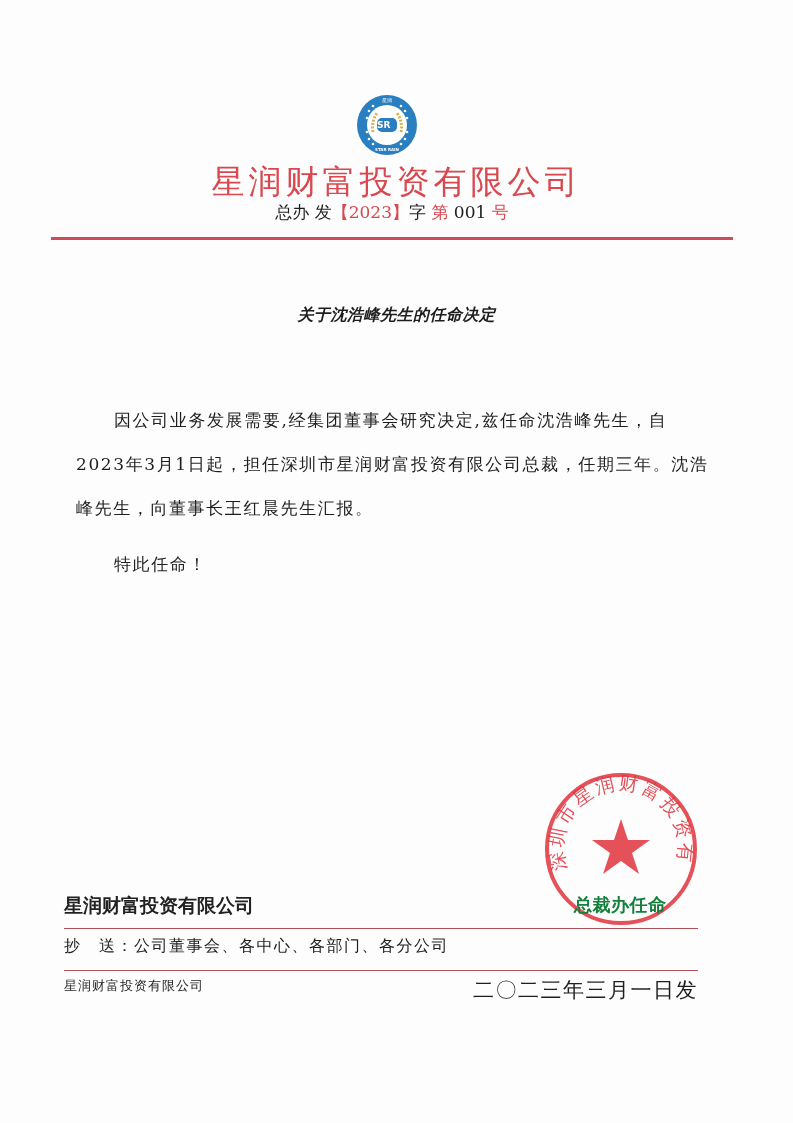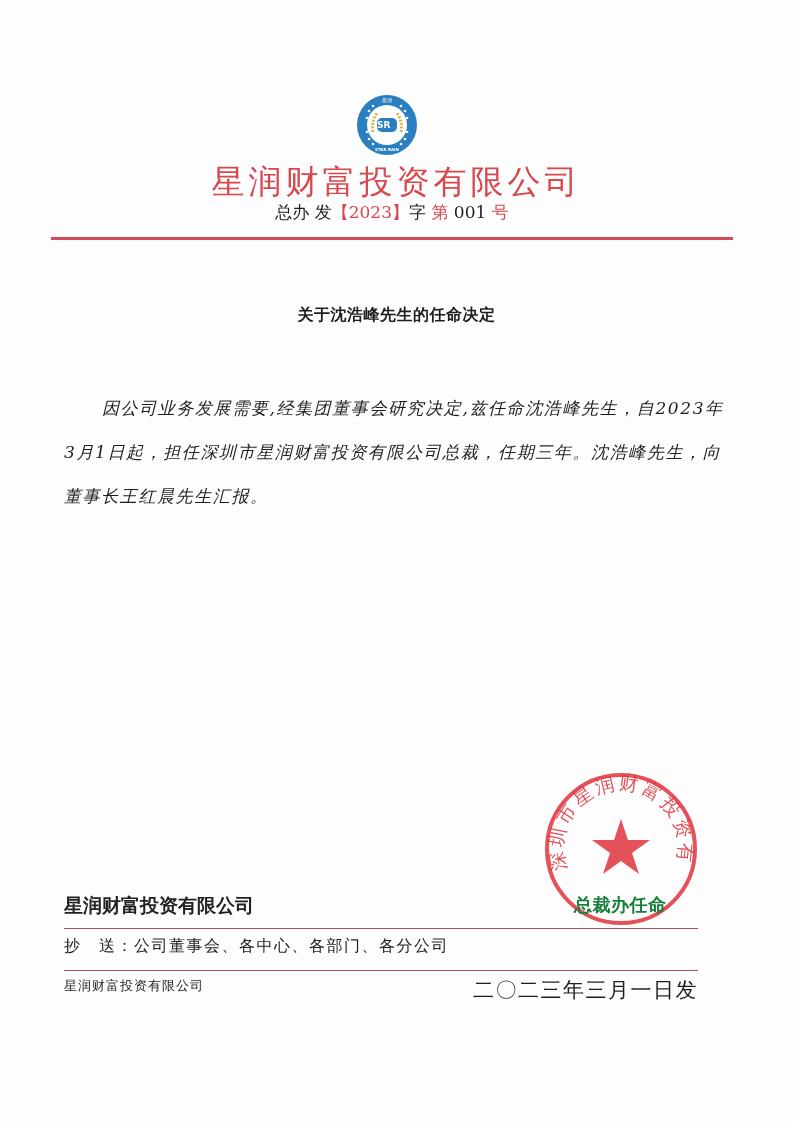--- a/index.html
+++ b/index.html
@@ -41,29 +41,30 @@
       background: #cf4a5a;
     }
 
     .doc-title {
       left: 0; width: 793px; top: 305px;
       text-align: center;
       font-family: "DejaVu Sans", "Liberation Sans", sans-serif;
       font-size: 16px;
       font-weight: bold;
       letter-spacing: 0.5px;
+      font-style: italic;
     }
 
     .body-text {
       left: 64px; width: 660px; top: 386px;
       font-size: 17px;
       line-height: 44px;
       letter-spacing: 1.6px;
     }
-    .body-text p { margin: 0; font-style: italic; }
+    .body-text p { margin: 12px; }
     .indent { text-indent: 38px; }
 
     
     .seal {
       left: 541px; top: 769px; width: 160px; height: 160px;
     }
     .seal-overlay {
       left: 574px; top: 893px;
       font-family: "DejaVu Sans", "Liberation Sans", sans-serif;
       font-weight: bold;
@@ -138,20 +139,21 @@
 <div class="abs company-title">星润财富投资有限公司</div>
 
 <div class="abs doc-number"><span>总办 发</span><span class="red">【2023】</span><span>字</span> <span class="red">第</span> <span>001</span> <span class="red">号</span></div>
 
 <div class="abs red-rule"></div>
 
 <div class="abs doc-title">关于沈浩峰先生的任命决定</div>
 
 <div class="abs body-text">
   <p class="indent">因公司业务发展需要,经集团董事会研究决定,兹任命沈浩峰先生，自2023年3月1日起，担任深圳市星润财富投资有限公司总裁，任期三年。沈浩峰先生，向董事长王红晨先生汇报。</p>
+  <p class="indent">特此任命！</p>
 </div>
 
 <div class="abs seal">
   <svg width="160" height="160" viewBox="0 0 160 160">
     <defs>
       <path id="sealArc" d="M 26 100 A 58 58 0 1 1 134 100"></path>
     </defs>
     <circle cx="80" cy="80" r="74" fill="none" stroke="#e0323c" stroke-width="4" opacity="0.85"></circle>
     <text font-family="DejaVu Serif, serif" font-size="19" fill="#e0323c" opacity="0.85" letter-spacing="3">
       <textPath href="#sealArc">深圳市星润财富投资有限公司</textPath>

